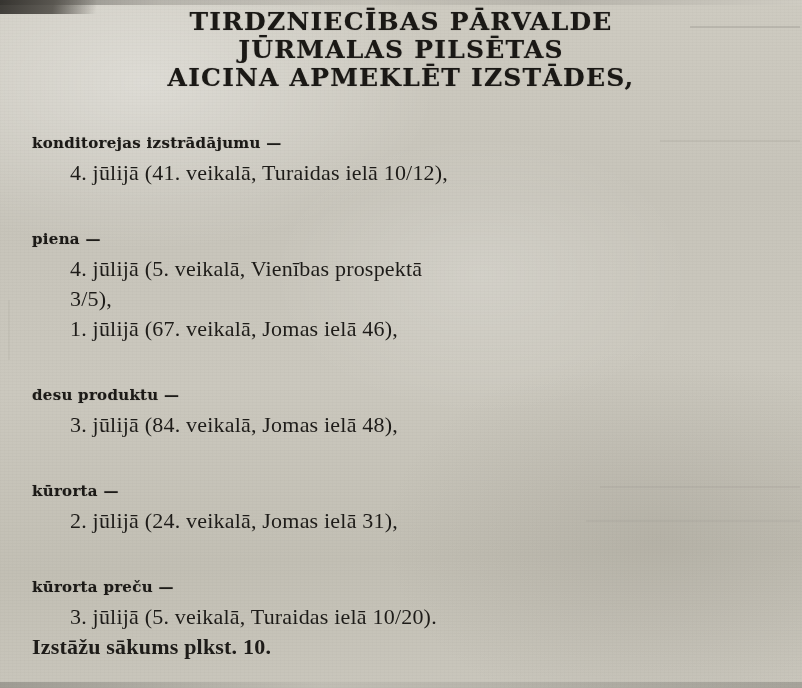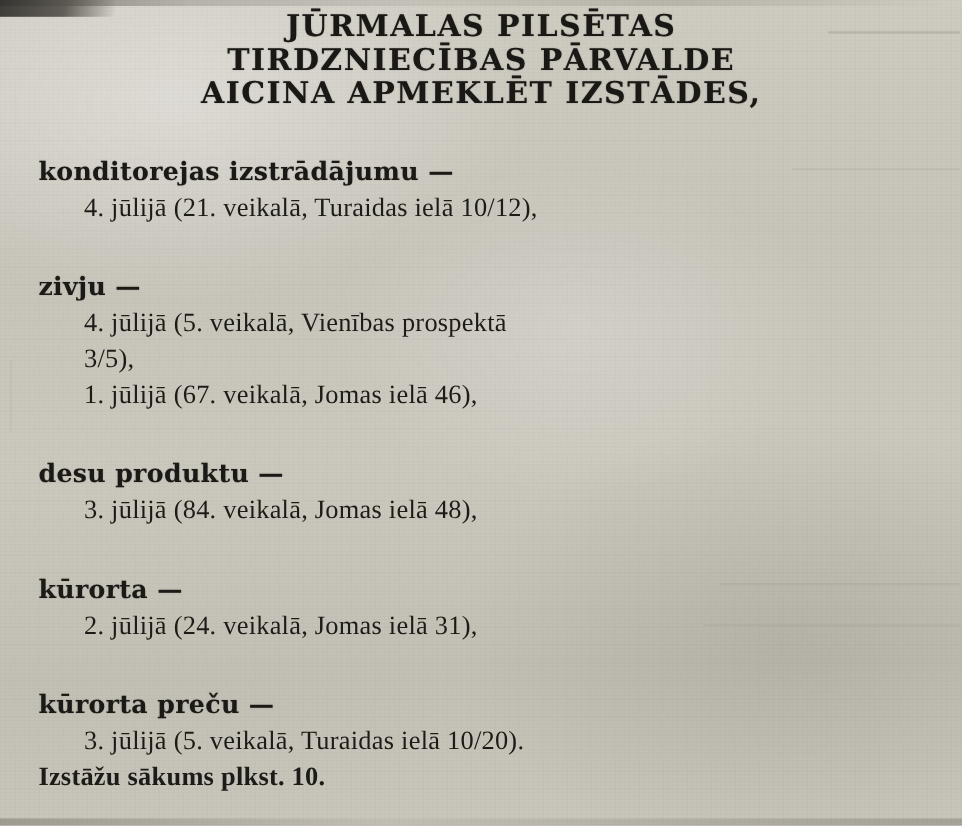--- a/index.html
+++ b/index.html
@@ -94,21 +94,21 @@
 
   .body-block {
     margin-top: 26px;
     padding-left: 32px;
     padding-right: 12px;
   }
 
   .cat {
     font-family: "DejaVu Serif", serif;
     font-weight: bold;
-    font-size: 21px;
+    font-size: 15px;
     line-height: 30px;
     letter-spacing: 0.3px;
     color: #1b1916;
     text-shadow: 0 0 1px rgba(40,38,34,0.35);
     margin-top: 36px;
   }
   .item {
     font-family: "Liberation Serif", serif;
     font-size: 22px;
     line-height: 30px;
@@ -141,34 +141,34 @@
 
   <div class="ghost-line" style="left:690px; top:26px; width:110px; height:2px;"></div>
   <div class="ghost-line" style="left:660px; top:140px; width:140px; height:2px; opacity:0.5;"></div>
   <div class="ghost-line" style="left:600px; top:486px; width:200px; height:2px; opacity:0.45;"></div>
   <div class="ghost-line" style="left:586px; top:520px; width:214px; height:2px; opacity:0.35;"></div>
   <div class="ghost-line" style="left:8px; top:300px; width:2px; height:60px; opacity:0.3;"></div>
 
   <div id="content">
 
     <div class="headline-block">
+      <div class="headline">TIRDZNIECĪBAS PĀRVALDE</div>
       <div class="headline">JŪRMALAS PILSĒTAS</div>
-      <div class="headline">TIRDZNIECĪBAS PĀRVALDE</div>
       <div class="headline">AICINA APMEKLĒT IZSTĀDES,</div>
     </div>
 
     <div class="body-block">
 
       <div class="listing">
         <div class="cat">konditorejas izstrādājumu —</div>
-        <div class="item">4. jūlijā (21. veikalā, Turaidas ielā 10/12),</div>
+        <div class="item">4. jūlijā (41. veikalā, Turaidas ielā 10/12),</div>
       </div>
 
       <div class="listing">
-        <div class="cat">zivju —</div>
+        <div class="cat">piena —</div>
         <div class="item">4. jūlijā (5. veikalā,   Vienības prospektā</div>
         <div class="item">3/5),</div>
       </div>
 
       <div class="listing">
         <div class="item">1. jūlijā (67. veikalā, Jomas ielā 46),</div>
       </div>
 
       <div class="listing">
         <div class="cat">desu produktu —</div>

